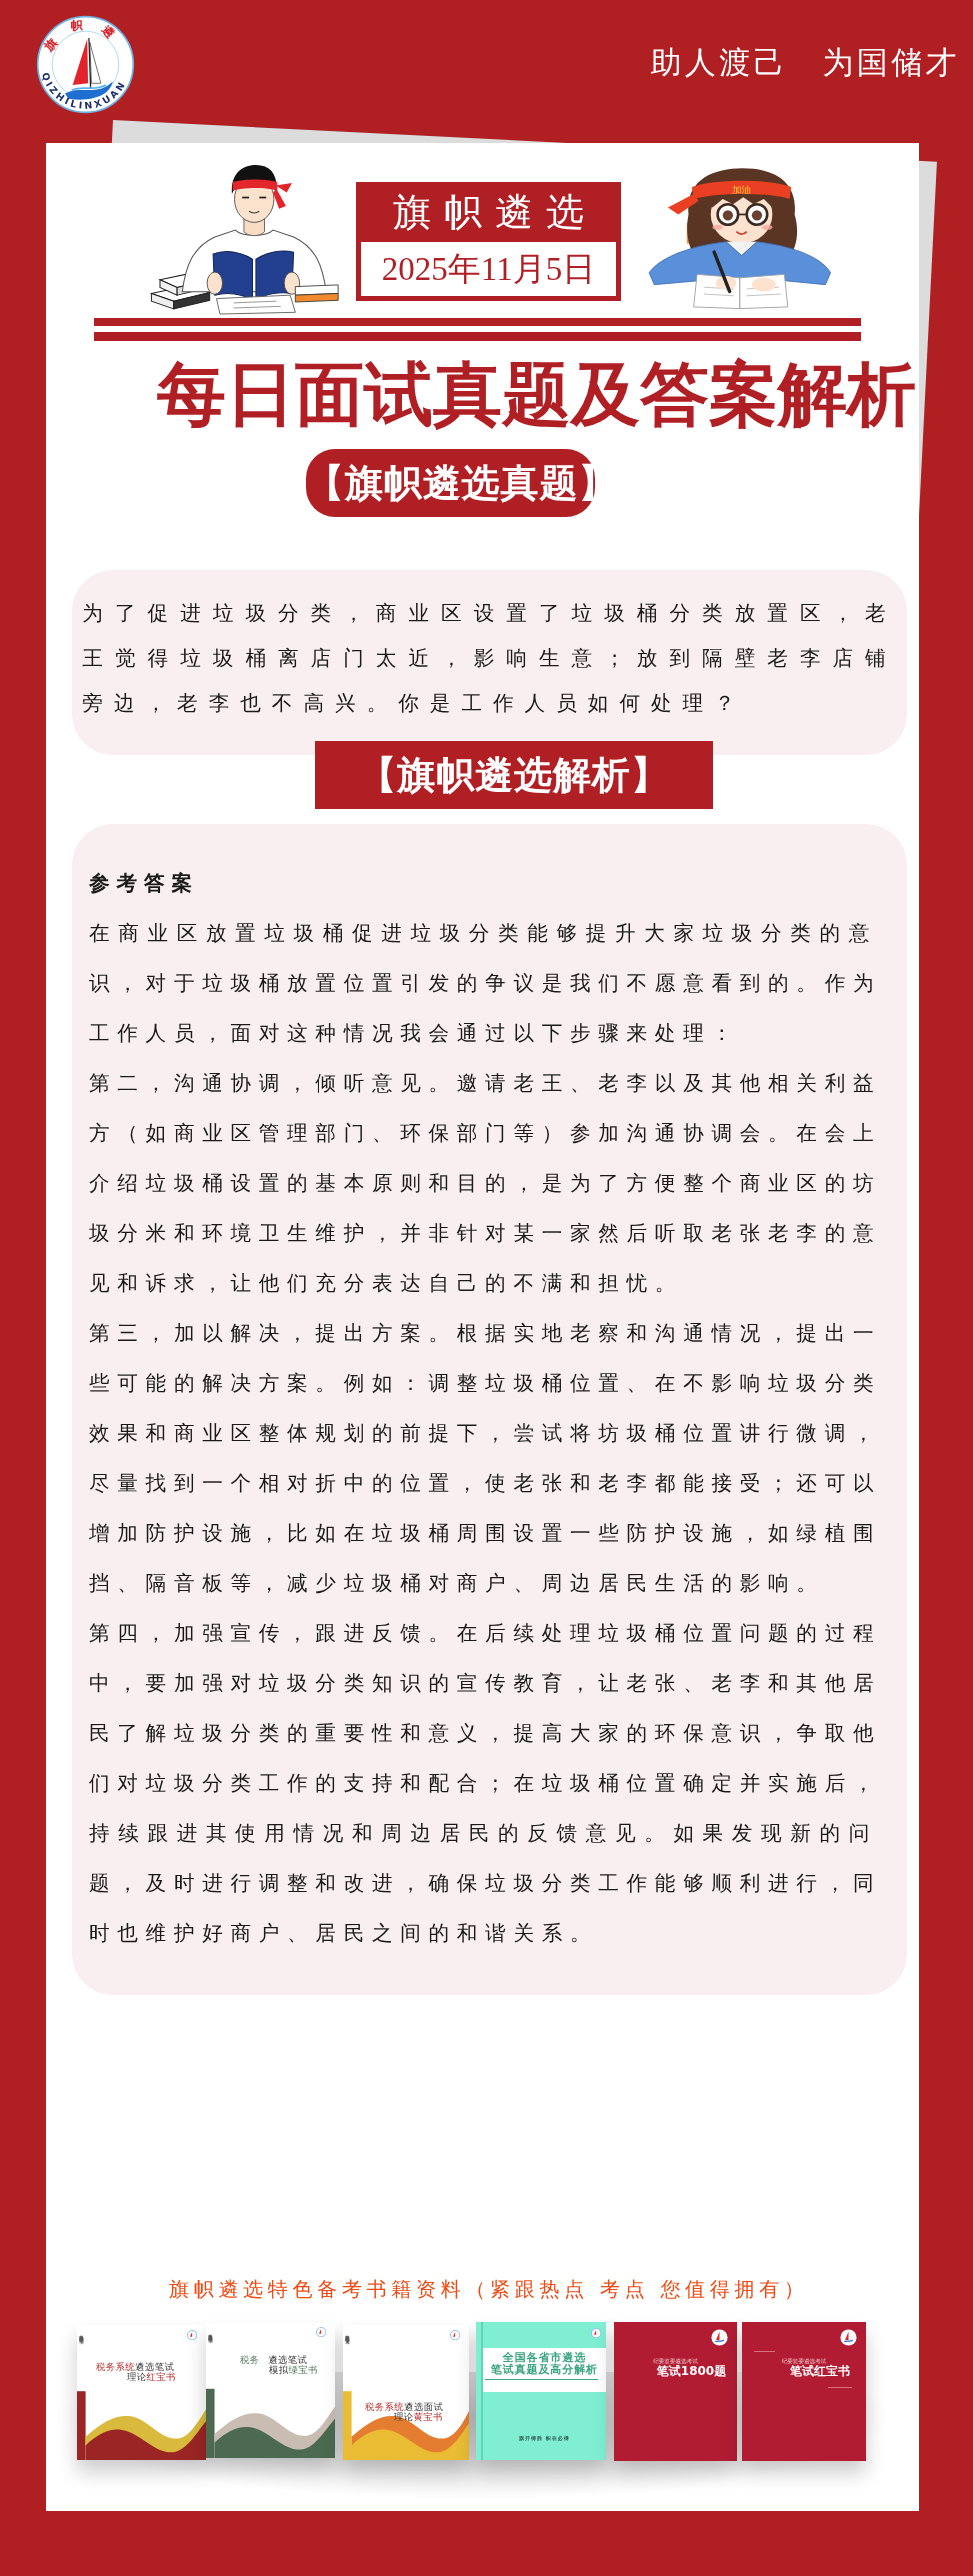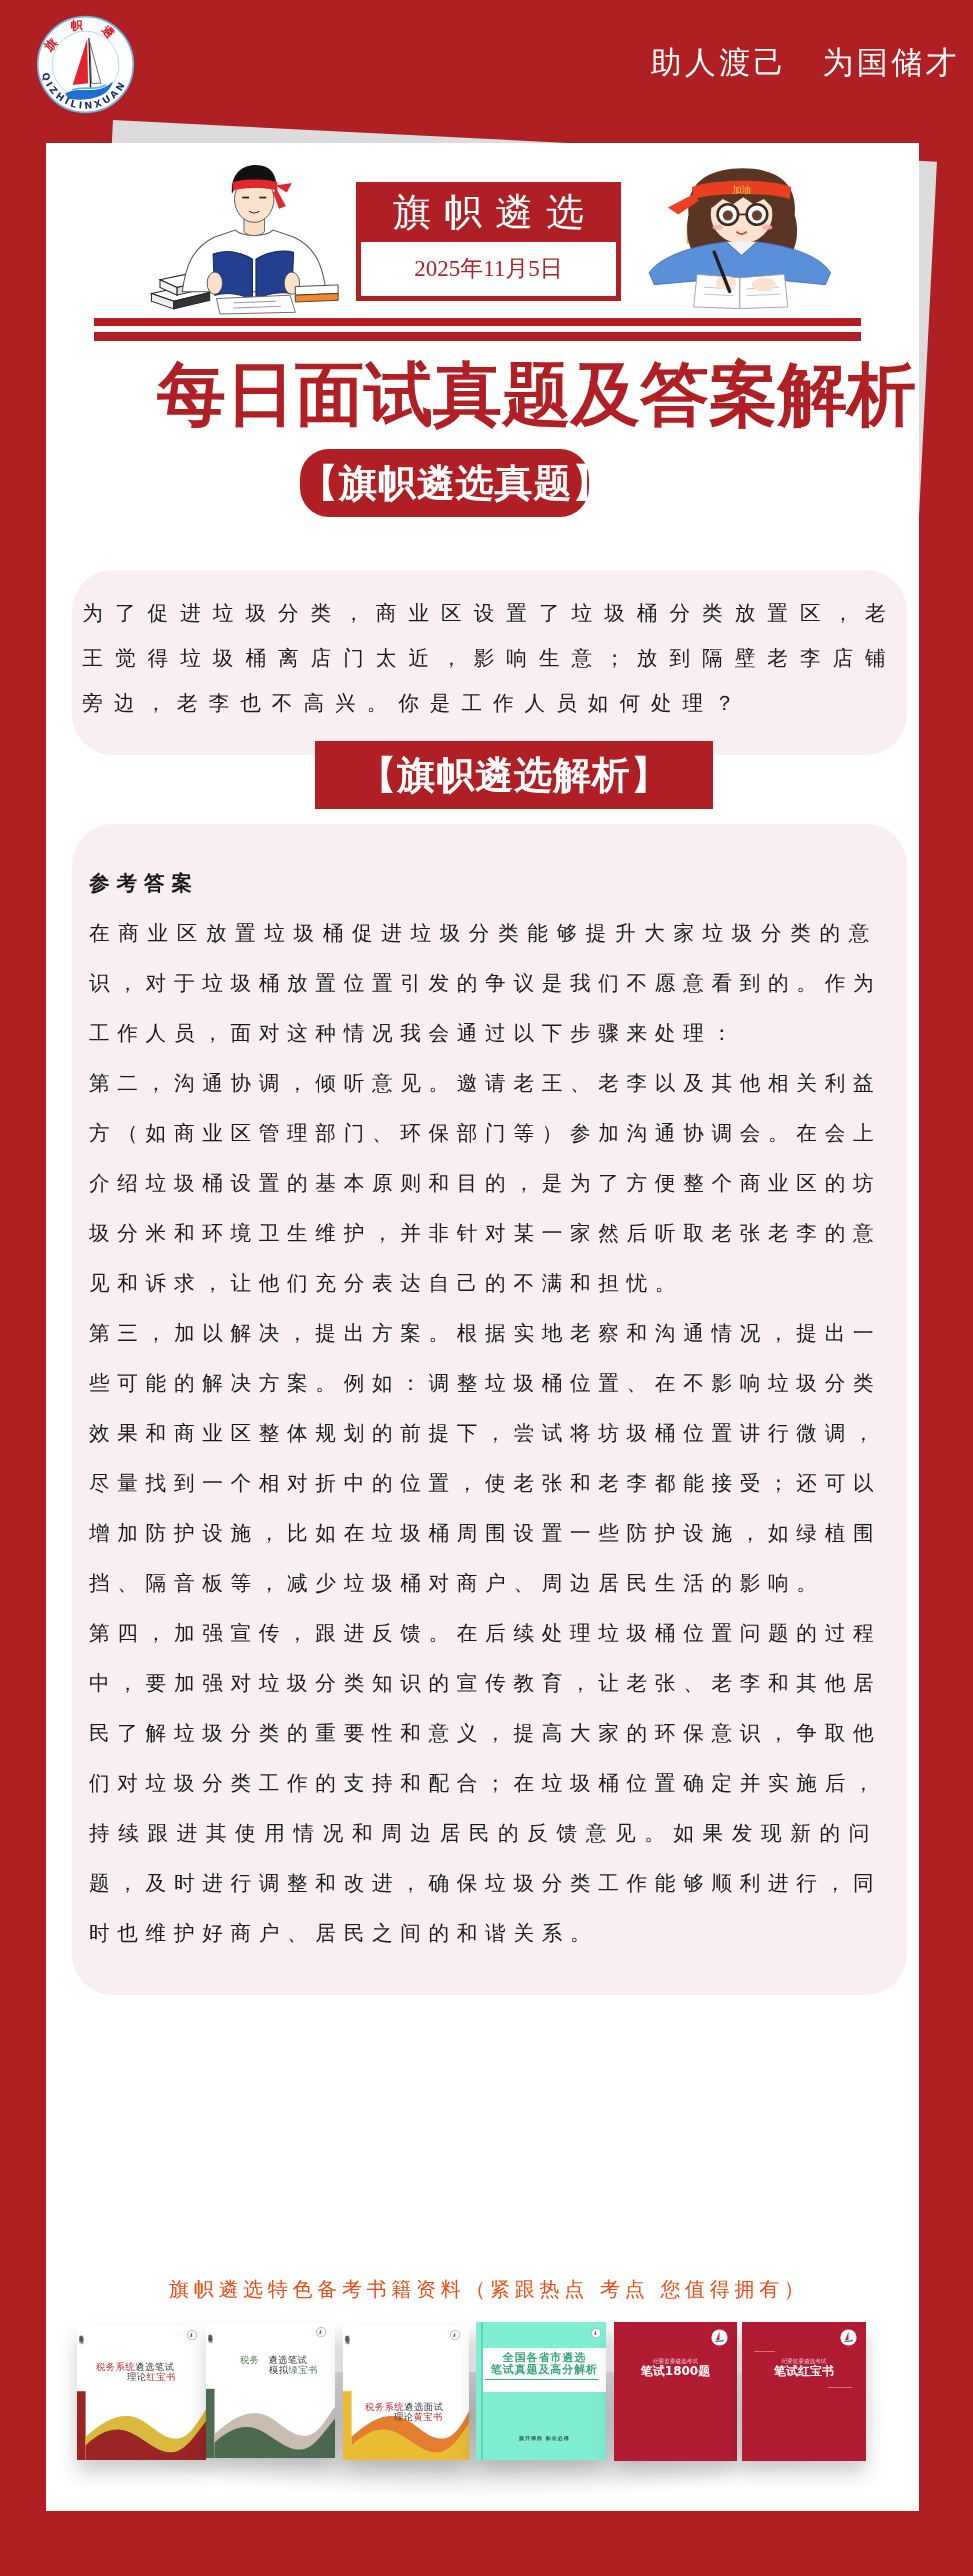--- a/index.html
+++ b/index.html
@@ -15,32 +15,32 @@
                 transform: rotate(2.9deg); transform-origin: 0 0; }
   .card { position: absolute; left: 46px; top: 143px; width: 873px; height: 2368px; background: #ffffff; }
 
   .char-left { position: absolute; left: 102px; top: 20px; width: 197px; height: 153px; }
   .char-right { position: absolute; left: 598px; top: 20px; width: 190px; height: 150px; }
 
   .datebox { position: absolute; left: 310px; top: 39px; width: 265px; height: 119px; background: #b01f24; padding: 0 5.1px 5.1px 5.1px; }
   .datebox-top { height: 60px; line-height: 60px; text-align: center; color: #fff; font-family: "DejaVu Serif", "Liberation Serif", serif;
                  font-size: 38px; letter-spacing: 13px; padding-left: 13px; white-space: nowrap; }
   .datebox-bottom { background: #fff; height: 54px; line-height: 54px; text-align: center; color: #b01f24;
-                    font-family: "Liberation Serif", "DejaVu Serif", serif; font-size: 23px; white-space: nowrap; }
+                    font-family: "Liberation Serif", "DejaVu Serif", serif; font-size: 33px; white-space: nowrap; }
 
   .rule { position: absolute; left: 48px; width: 767px; background: #b01f24; }
   .rule-1 { top: 175px; height: 7.7px; }
   .rule-2 { top: 189px; height: 8.6px; }
 
   .title { position: absolute; left: 6px; top: 213px; width: 864px; text-align: right; font-size: 69px; line-height: 77px;
            font-weight: 900; color: #b01f24; white-space: nowrap; }
 
   .label-box { position: absolute; height: 68px; background: #b01f24; color: #fff; font-size: 38px; line-height: 68px;
                font-weight: bold; text-align: center; letter-spacing: 0.9px; white-space: nowrap; }
-  .lb-q { left: 254px; top: 306px; width: 289px; border-radius: 29px; }
+  .lb-q { left: 260px; top: 306px; width: 289px; border-radius: 29px; }
   .lb-a { left: 269px; top: 598px; width: 398px; font-family: Liberation Serif, serif; }
 
   .panel { position: absolute; left: 26px; width: 835px; background: #f9eff0; border-radius: 41px; color: #1a1a1a; }
   .qpanel { top: 394px; height: 185px; padding: 20.6px 10.3px 0 10.3px; margin-top: 33px; }
   .qpanel .ln { font-size: 20.6px; line-height: 45px; letter-spacing: 11px; }
   .apanel { top: 681px; height: 1171px; padding: 34px 30px 0 17px; }
   .apanel .ln { font-size: 20.6px; line-height: 50px; letter-spacing: 7.7px; }
   .apanel .heading { font-size: 20.6px; line-height: 50px; letter-spacing: 6.9px; font-weight: bold; white-space: nowrap; }
   .ln { white-space: nowrap; text-align: justify; text-align-last: justify; }
   .ln.last { text-align-last: left; text-align: left; }
@@ -58,21 +58,21 @@
   .btitle { position: absolute; font-size: 9.4px; line-height: 10.3px; color: #333; white-space: nowrap; letter-spacing: 0.4px; }
   .acc-red { color: #b72a2a; }
   .acc-green { color: #4f7a55; }
   .mini-logo { position: absolute; }
   .b4-band { position: absolute; left: 6.9px; top: 26px; width: 123px; height: 44px; background: #fff; }
   .b4-title { position: absolute; left: 6.9px; top: 30px; width: 123px; text-align: center; color: #3aa57e; font-weight: bold;
               font-size: 11px; line-height: 12px; letter-spacing: 0.9px; white-space: nowrap; }
   .b4-slogan { position: absolute; left: 6.9px; top: 113px; width: 123px; text-align: center; color: #2f5f50; font-size: 5.1px;
                letter-spacing: 0.9px; white-space: nowrap; font-weight: bold; }
   .b-red-sub { position: absolute; left: 0; top: 36px; width: 100%; text-align: center; color: #f3c9cf; font-size: 5.6px; white-space: nowrap; }
-  .b-red-title { position: absolute; left: 0; top: 43px; width: 100%; text-align: center; color: #fff; font-size: 12px;
+  .b-red-title { position: absolute; left: 16px; top: 43px; width: 100%; text-align: center; color: #fff; font-size: 12px;
                  font-weight: bold; line-height: 13.7px; white-space: nowrap; }
 </style>
 </head>
 <body>
 
 <div class="page">
 
   <svg class="logo" viewBox="0 0 116 116">
     <defs>
       <path id="logoTopArc" d="M 17.6,50.9 A 41,41 0 0 1 98.4,50.9"></path>

